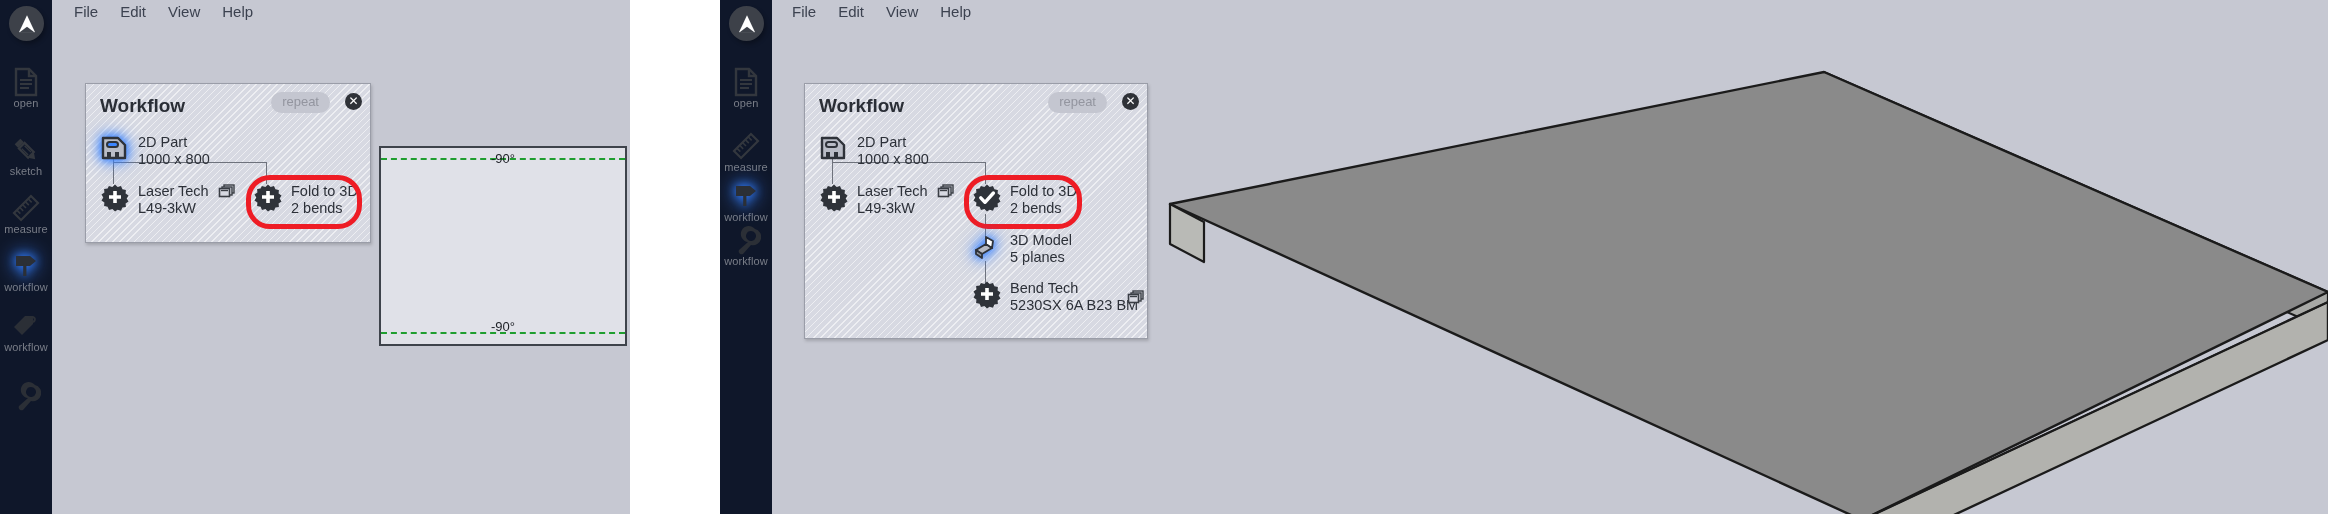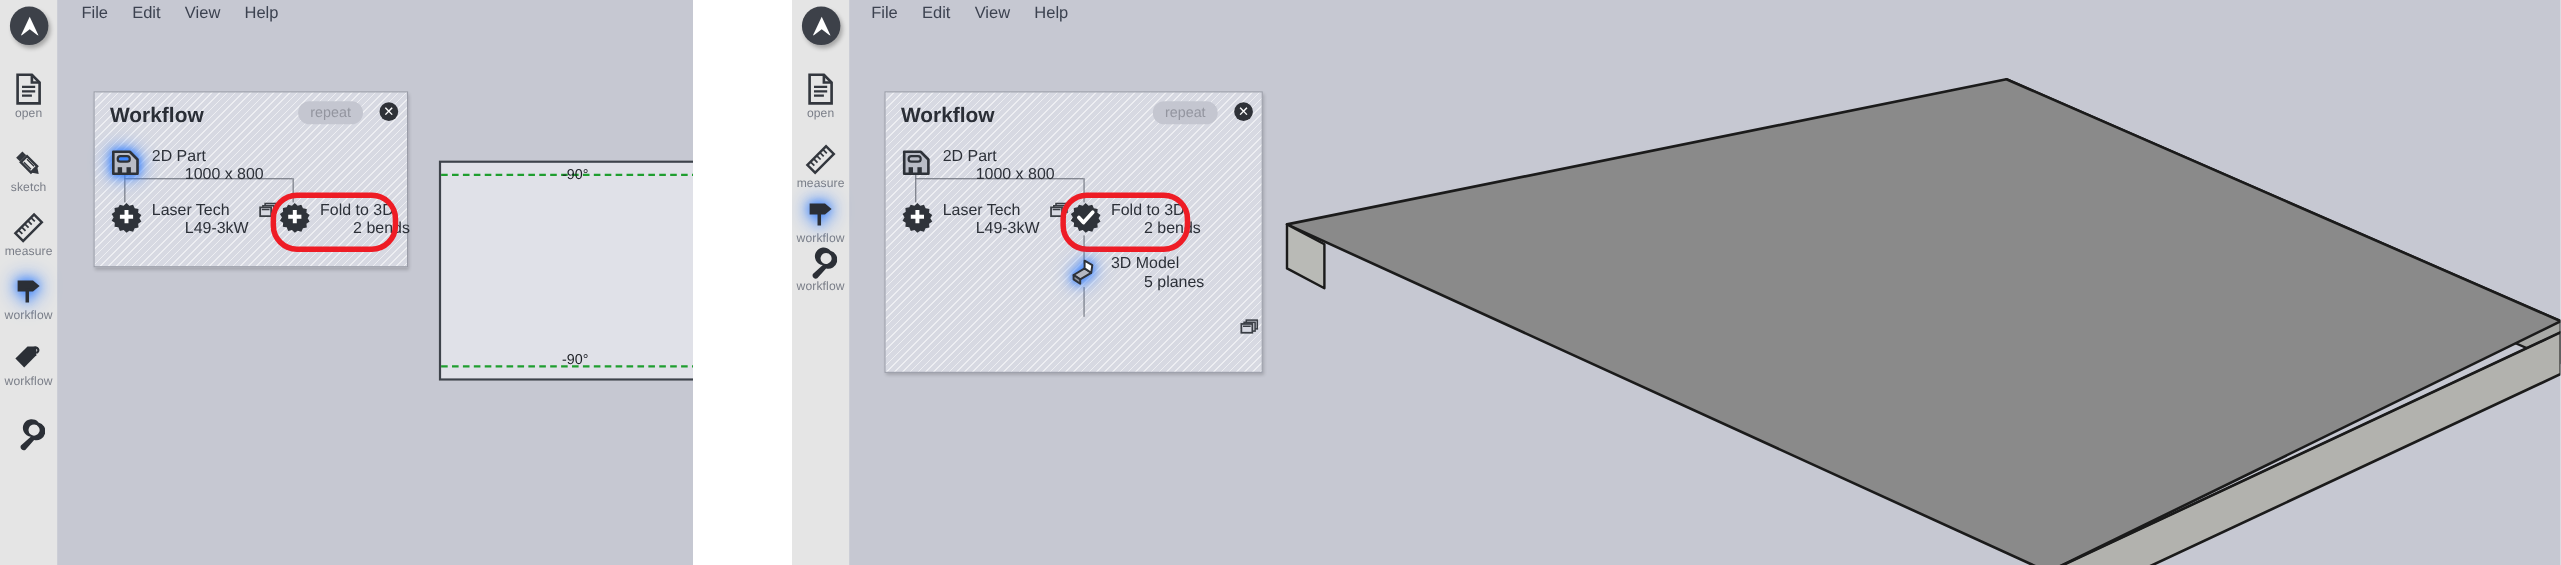--- a/index.html
+++ b/index.html
@@ -32,21 +32,21 @@
     position: absolute;
     top: 0; left: 630px; width: 90px; height: 514px;
     background: #ffffff;
   }
 
   
   .sidebar {
     position: absolute;
     top: 0; left: 0;
     width: 52px; height: 100%;
-    background: #e5e5e5;
+    background: #0f172a;
   }
   .logo {
     position: absolute;
     left: 9px; top: 6px;
     width: 35px; height: 35px;
     border-radius: 50%;
     background: #3d4149;
     box-shadow: 2px 3px 4px rgba(0,0,0,0.28);
   }
   .logo .arrowhead {
@@ -152,21 +152,21 @@
     flex: 0 0 30px;
     position: relative;
   }
   .node .txt {
     margin-left: 8px;
     font-size: 14.5px;
     color: #2c3038;
     line-height: 17px;
     white-space: nowrap;
   }
-  .node .txt .l2 { display: block; margin-left: 30px; }
+  .node .txt .l2 { display: block; }
   .node .stackicon {
     margin-left: 9px;
     width: 18px; height: 18px;
     color: #3a3e45;
   }
   .glow-blue { filter: drop-shadow(0 0 4px #2f7bff) drop-shadow(0 0 8px #3d86ff); }
 
   .connector { position: absolute; }
   .connector .seg {
     position: absolute;
@@ -177,21 +177,20 @@
     position: absolute;
     border: 5px solid #ee1c25;
     border-radius: 24px;
   }
 
   
   .drawing {
     position: absolute;
     background: #e0e1e8;
     border: 2px solid #3e434b;
-    margin-left: 20px;
   }
   .bendline {
     position: absolute;
     left: 0; right: 0;
     height: 0;
     border-top: 2px dashed #1f9e2f;
   }
   .bendlabel {
     position: absolute;
     font-size: 13px;
@@ -506,20 +505,32 @@
               <path d="M14 12 L14 5 L21 9 L20 16 Z" fill="#ffffff" stroke="#2e3239" stroke-width="1.8" stroke-linejoin="round"></path>
               <path d="M4 18 L4 22 L10 26 L10 22 Z" fill="#8d9099" stroke="#2e3239" stroke-width="1.8" stroke-linejoin="round"></path>
             </svg>
         </span>
         <span class="txt">
           <span>3D Model</span>
           <span class="l2">5 planes</span>
         </span>
       </div>
 
+      <div class="node" style="left:167px; top:196px; overflow:hidden; max-width:172px">
+        <span class="icon">
+          <svg width="30" height="30" viewBox="0 0 30 30">
+              <path d="M15 1.5 17.6 4l3.4-.9 1.4 3.2 3.5.6-.3 3.5 2.9 2-1.8 3 1.8 3-2.9 2 .3 3.5-3.5.6-1.4 3.2-3.4-.9L15 28.5 12.4 26l-3.4.9-1.4-3.2-3.5-.6.3-3.5-2.9-2 1.8-3-1.8-3 2.9-2-.3-3.5 3.5-.6L8.9 3.1l3.5.9z" fill="#2f333a"></path>
+              <path d="M13.2 8h3.6v4.2H21v3.6h-4.2V20h-3.6v-4.2H9v-3.6h4.2z" fill="#ffffff"></path>
+            </svg>
+        </span>
+        <span class="txt">
+          <span>Bend Tech</span>
+          <span class="l2">5230SX 6A B23 BM</span>
+        </span>
+      </div>
       <span class="stackicon" style="position:absolute; left:322px; top:205px; margin:0">
         <svg width="18" height="18" viewBox="0 0 18 18">
             <rect x="6" y="2" width="10" height="8" fill="#d7d9e2" stroke="#3a3e45" stroke-width="1.4"></rect>
             <rect x="4" y="4" width="10" height="8" fill="#d7d9e2" stroke="#3a3e45" stroke-width="1.4"></rect>
             <rect x="1.5" y="5.5" width="10" height="8" fill="#d7d9e2" stroke="#3a3e45" stroke-width="1.6"></rect>
             <path d="M3 7.5h7" stroke="#3a3e45" stroke-width="1.4"></path>
           </svg>
       </span>
     </div>
 

